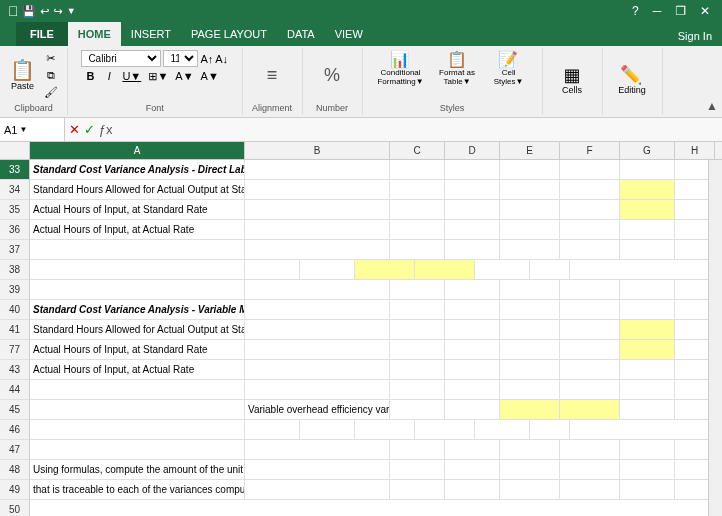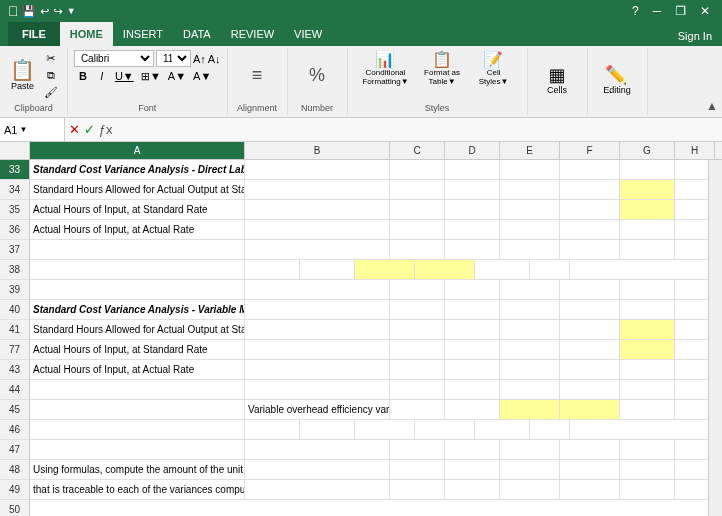--- a/index.html
+++ b/index.html
@@ -19,21 +19,21 @@
     .title-bar-left { display: flex; align-items: center; gap: 4px; }
     .title-bar-center { flex: 1; text-align: center; font-size: 11px; }
     .title-bar-right { display: flex; align-items: center; gap: 6px; }
     .win-btn { color: white; font-size: 12px; cursor: pointer; padding: 0 4px; }
 
     
     .ribbon-tabs {
       background: #217346;
       display: flex;
       align-items: flex-end;
-      padding-left: 8px;
+      padding-left: 16px;
       height: 24px;
     }
     .file-tab {
       background: #185c37;
       color: white;
       padding: 4px 14px;
       font-size: 11px;
       font-weight: bold;
       cursor: pointer;
       height: 100%;
@@ -269,22 +269,22 @@
     <span class="win-btn">─</span>
     <span class="win-btn">❐</span>
     <span class="win-btn">✕</span>
   </div>
 </div>
 
 <div class="ribbon-tabs">
   <div class="file-tab">FILE</div>
   <div class="ribbon-tab active">HOME</div>
   <div class="ribbon-tab">INSERT</div>
+  <div class="ribbon-tab">PAGE LAYOUT</div>
   <div class="ribbon-tab">DATA</div>
-  <div class="ribbon-tab">REVIEW</div>
   <div class="ribbon-tab">VIEW</div>
   <div style="flex:1"></div>
   <div class="signin" style="padding:4px 10px; font-size:11px;">Sign In</div>
 </div>
 
 <div class="ribbon">
 
   <div class="ribbon-group">
     <div class="ribbon-group-content">
       <div class="ribbon-btn">
@@ -294,21 +294,21 @@
       <div style="display:flex; flex-direction:column; gap:2px;">
         <div class="small-btn">✂</div>
         <div class="small-btn">⧉</div>
         <div class="small-btn">🖌</div>
       </div>
     </div>
     <div class="ribbon-group-label">Clipboard</div>
   </div>
 
   <div class="ribbon-group" style="min-width:130px;">
-    <div style="width:100%;">
+    <div style="width:100%;margin-left:15px;">
       <div class="font-group-top">
         <select class="font-select">
           <option>Calibri</option>
         </select>
         <select class="font-size-select">
           <option>11</option>
         </select>
         <span style="font-size:11px; cursor:pointer;">A↑</span>
         <span style="font-size:11px; cursor:pointer;">A↓</span>
       </div>

